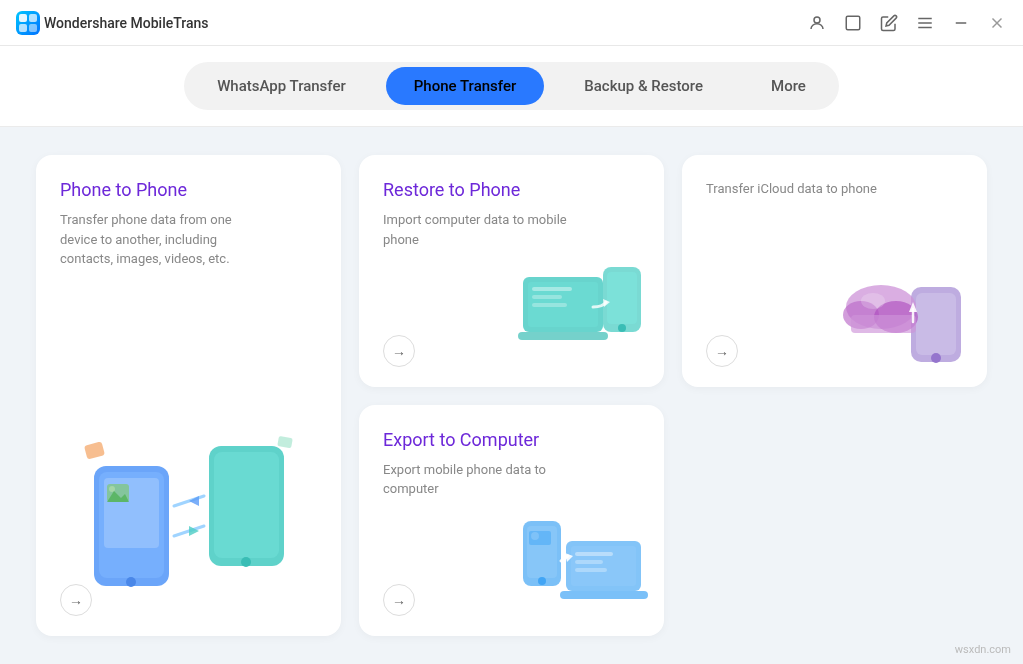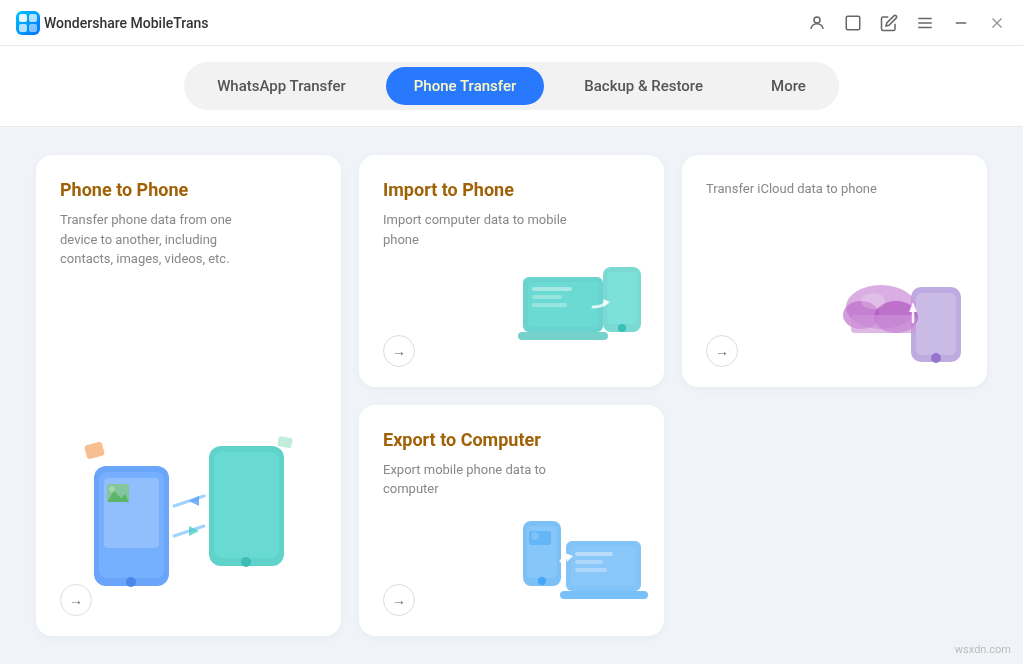--- a/index.html
+++ b/index.html
@@ -84,21 +84,21 @@
       border-radius: 50px;
       font-size: 15px;
       font-weight: 500;
       cursor: pointer;
       color: #555;
       transition: all 0.2s;
       white-space: nowrap;
     }
     .nav-tab.active {
       background: #2979ff;
-      color: #fef9c3;
+      color: #000000;
     }
 
     
     .main-content {
       flex: 1;
       padding: 28px 36px;
       display: grid;
       grid-template-columns: 1fr 1fr 1fr;
       grid-template-rows: 1fr 1fr;
       gap: 18px;
@@ -117,22 +117,22 @@
       transition: box-shadow 0.2s;
     }
 
     
     .card-large {
       grid-row: span 2;
     }
 
     .card-title {
       font-size: 18px;
-      font-weight: 700;
-      color: #a16207;
+      font-weight: 400;
+      color: #6d28d9;
       margin-bottom: 10px;
     }
     .card-desc {
       font-size: 13px;
       color: #888;
       line-height: 1.5;
       max-width: 200px;
     }
 
     .arrow-btn {
@@ -272,21 +272,21 @@
 
         <rect x="28" y="68" width="22" height="18" rx="3" fill="#81c784" opacity="0.8"></rect>
         <circle cx="33" cy="73" r="3" fill="#a5d6a7"></circle>
         <polygon points="28,86 35,75 42,82 46,78 50,86" fill="#4caf50" opacity="0.7"></polygon>
       </svg>
     </div>
     <div class="arrow-btn">→</div>
   </div>
 
   <div class="card">
-    <div class="card-title">Import to Phone</div>
+    <div class="card-title">Restore to Phone</div>
     <div class="card-desc">Import computer data to mobile phone</div>
 
     <div class="img-right">
       <svg width="130" height="110" viewBox="0 0 130 110" fill="none">
 
         <rect x="5" y="20" width="80" height="55" rx="6" fill="#4ecdc4" opacity="0.85"></rect>
         <rect x="10" y="25" width="70" height="45" rx="3" fill="#6eddd5" opacity="0.6"></rect>
         <rect x="0" y="75" width="90" height="8" rx="4" fill="#3abdb5" opacity="0.7"></rect>
 
         <rect x="85" y="10" width="38" height="65" rx="8" fill="#4ecdc4" opacity="0.75"></rect>

